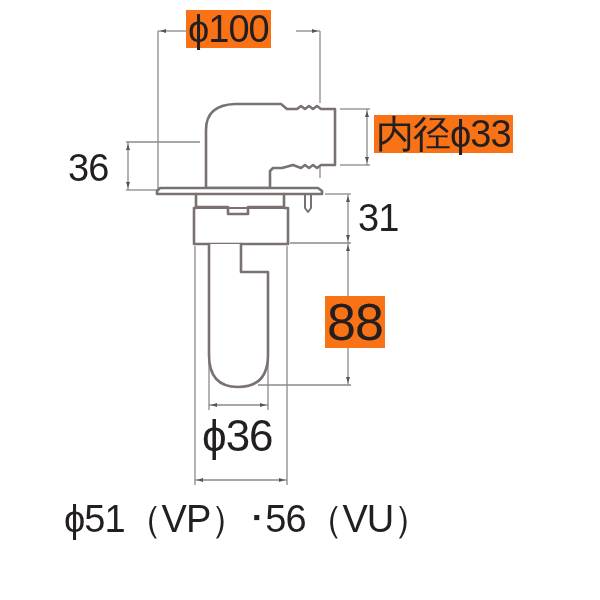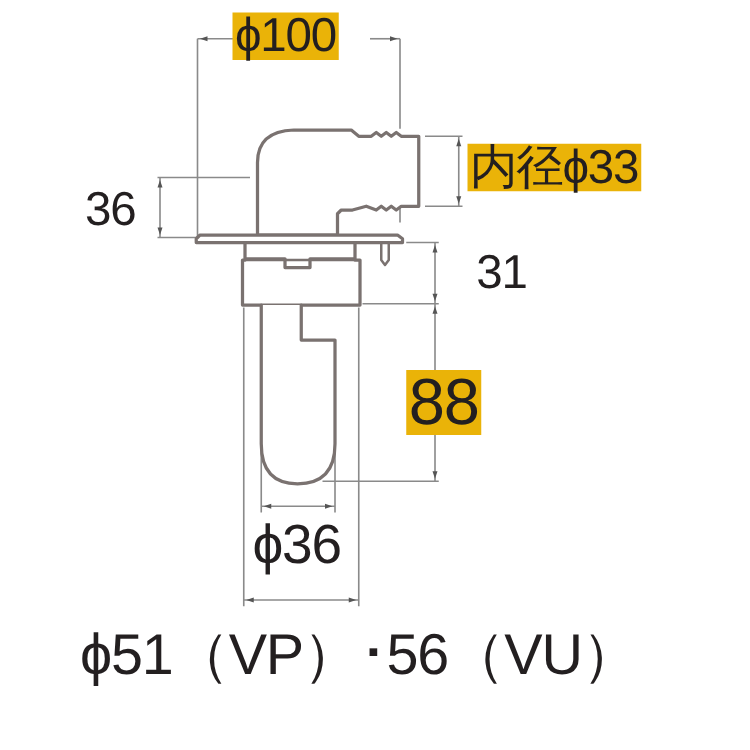--- a/index.html
+++ b/index.html
@@ -43,21 +43,21 @@
       fill: #555555;
       stroke: none;
     }
     .label {
       position: absolute;
       color: #231f20;
       font-weight: normal;
       white-space: nowrap;
       line-height: 1;
       letter-spacing: -1px;
-      background: #eab308;
+      background: #f97316;
       padding: 0 2px;
     }
     .label.nobg {
       background: transparent;
     }
   </style>
 </head>
 <body>
 
 <svg id="drawing" viewBox="0 0 600 600" xmlns="http://www.w3.org/2000/svg">
@@ -157,19 +157,19 @@
          L 241 244"></path>
   </g>
 </svg>
 
 <div class="label" style="left:186px; top:10px; font-size:38px;">ϕ100</div>
 
 <div class="label" style="left:374px; top:115px; font-size:38px;">内径ϕ33</div>
 
 <div class="label nobg" style="left:66px; top:149px; font-size:38px;">36</div>
 
-<div class="label nobg" style="left:356px; top:199px; font-size:38px;margin-left:23px;">31</div>
+<div class="label nobg" style="left:356px; top:199px; font-size:38px;">31</div>
 
 <div class="label" style="left:325px; top:296px; font-size:52px;">88</div>
 
 <div class="label nobg" style="left:200px; top:414px; font-size:44px;">ϕ36</div>
 
-<div class="label nobg" style="left:62px; top:500px; font-size:46px;">ϕ51（VP）･56（VU）</div>
+<div class="label nobg" style="left:62px; top:500px; font-size:38px;">ϕ51（VP）･56（VU）</div>
 
 </body></html>

